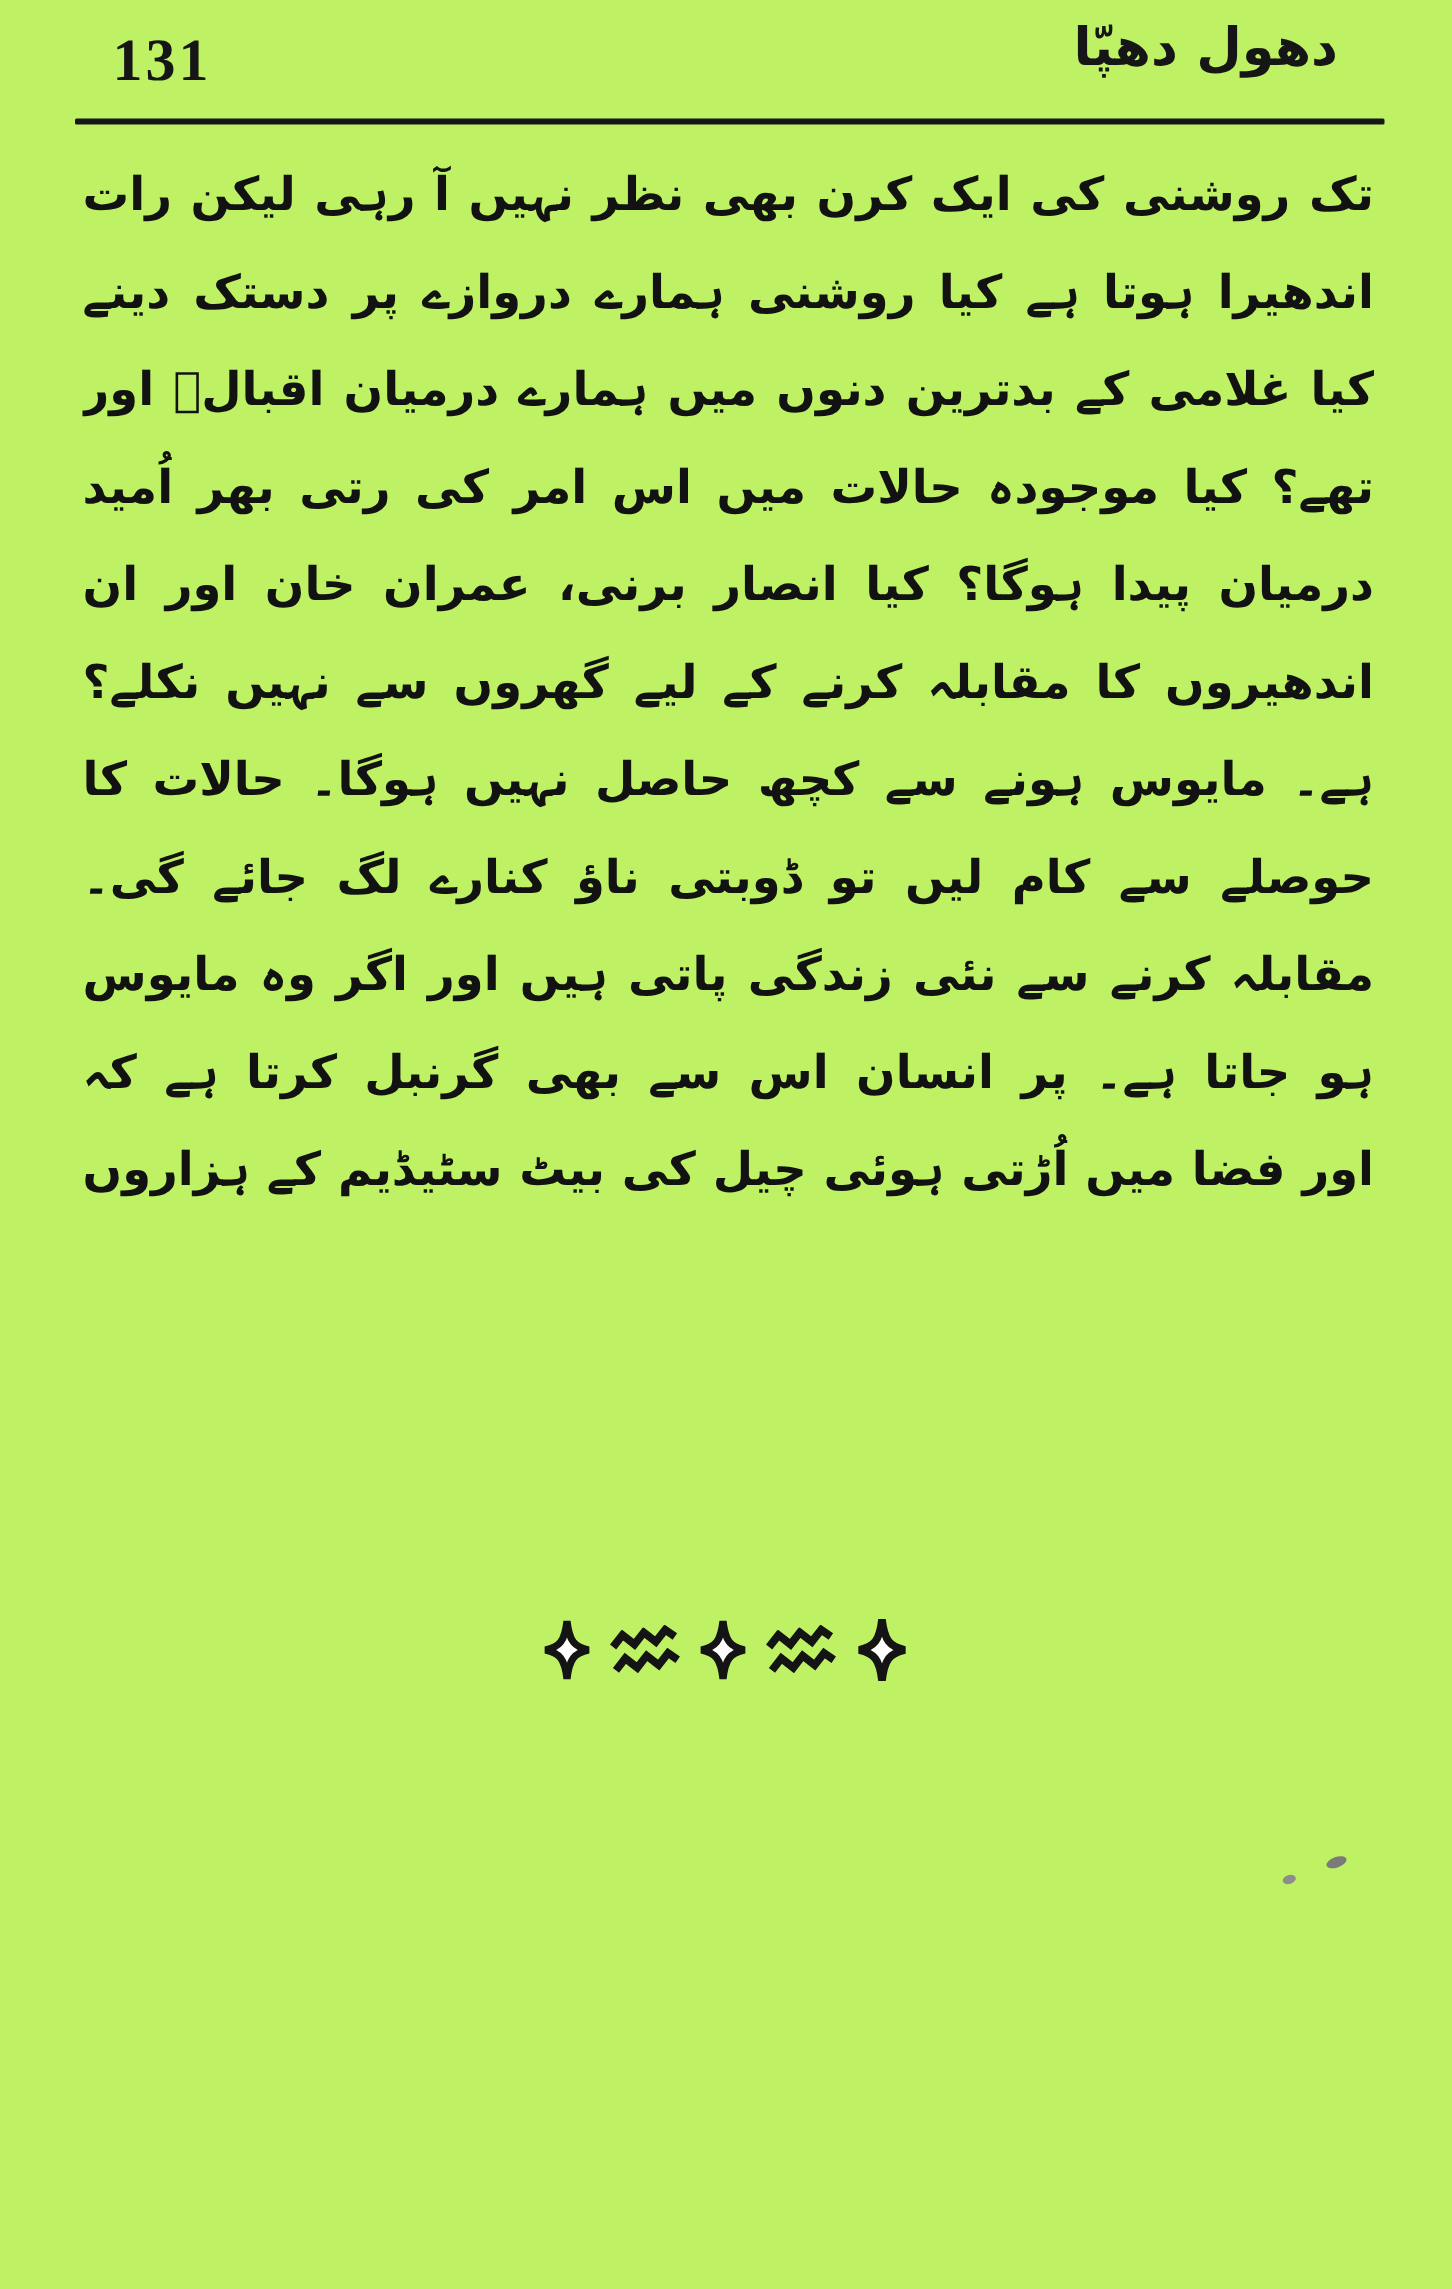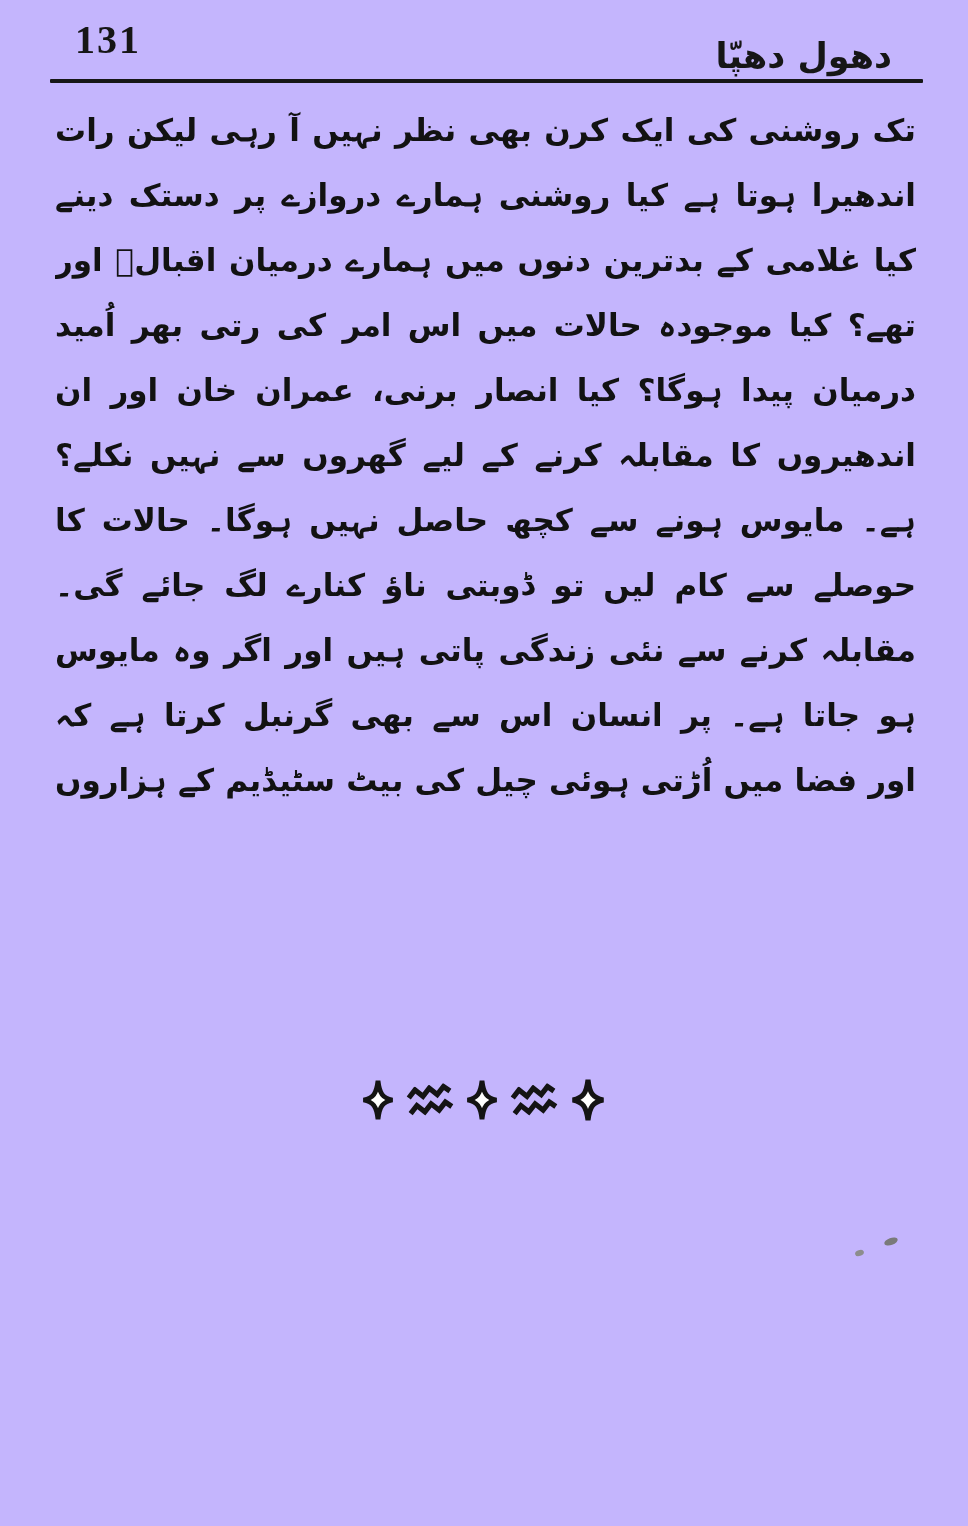--- a/index.html
+++ b/index.html
@@ -5,21 +5,21 @@
   html, body {
     margin: 0;
     padding: 0;
     background: #e8e8e8;
   }
   .page {
     position: relative;
     width: 968px;
     height: 1526px;
     margin: 0 auto;
-    background: #c4b5fd;
+    background: #bef264;
     overflow: hidden;
     font-family: "DejaVu Sans", sans-serif;
     color: #141414;
   }
   .page-number {
     position: absolute;
     left: 75px;
     top: 16px;
     font-family: "Liberation Serif", serif;
     font-size: 40px;
@@ -29,21 +29,20 @@
   }
   .header-title {
     position: absolute;
     right: 76px;
     top: 12px;
     direction: rtl;
     font-size: 35px;
     font-weight: 700;
     color: #161616;
     white-space: nowrap;
-    margin-top: 24px;
   }
   .header-rule {
     position: absolute;
     left: 50px;
     top: 79px;
     width: 873px;
     height: 4px;
     background: #171717;
     border-radius: 1px;
   }

